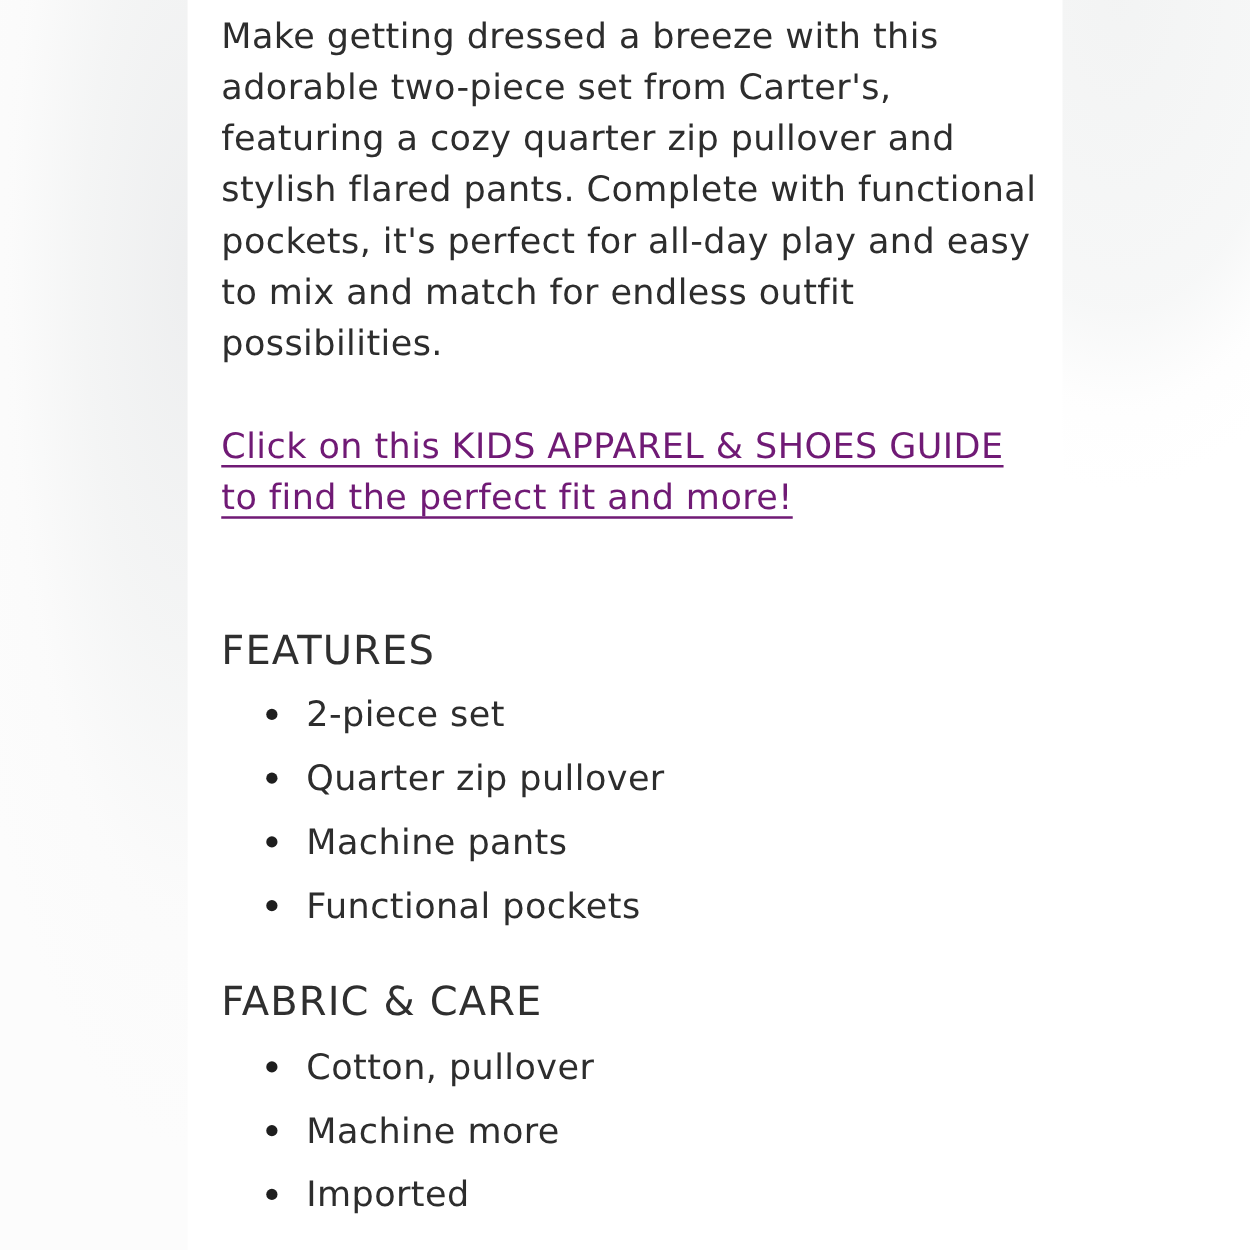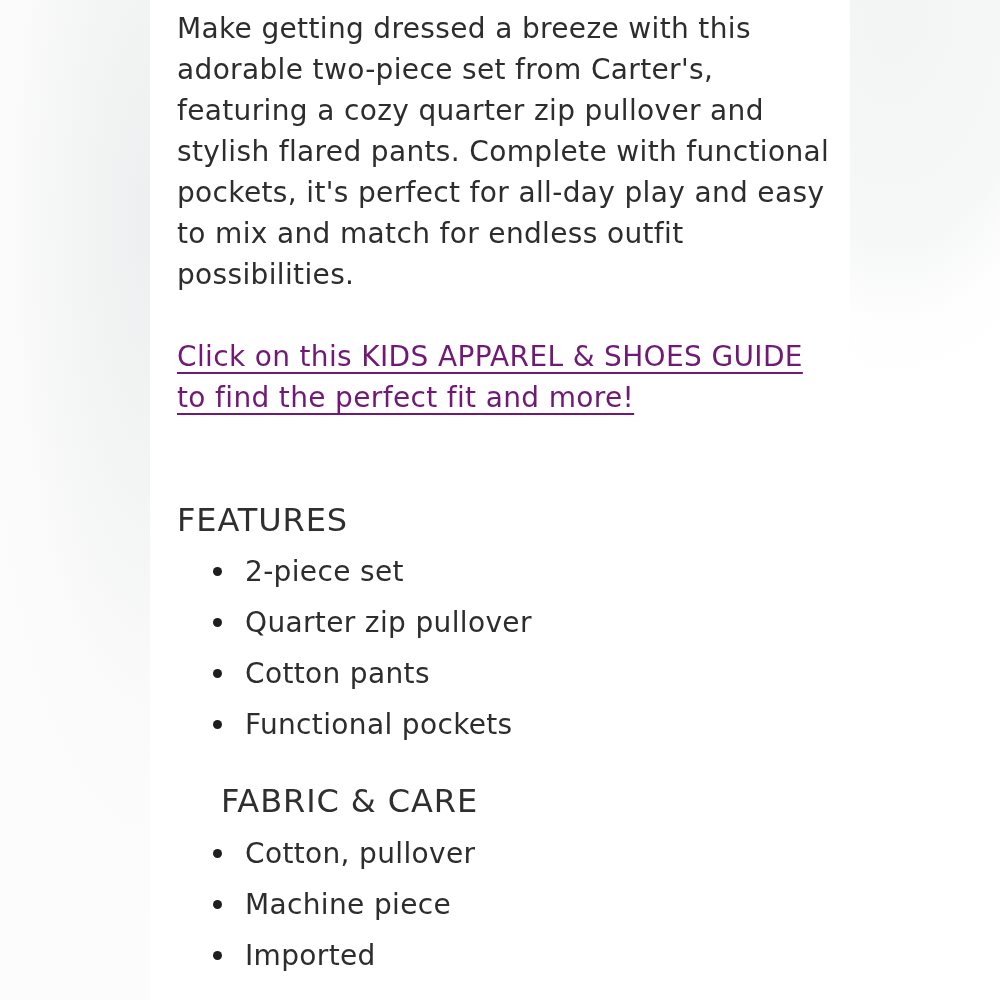--- a/index.html
+++ b/index.html
@@ -54,21 +54,21 @@
   }
   .section-title {
     margin: 0;
     font-size: 32px;
     font-weight: 400;
     line-height: 41px;
     letter-spacing: 0.9px;
     color: #2f2f2f;
   }
   .section-title.features { margin-top: 82px; }
-  .section-title.fabric { margin-top: 31px; margin-left: 44px; }
+  .section-title.fabric { margin-top: 31px; }
   ul.bullet-list {
     list-style: none;
     margin: 5px 0 0 0;
     padding: 0 0 0 68px;
   }
   ul.bullet-list.fabric { margin-top: 6px; }
   ul.bullet-list li {
     position: relative;
     line-height: 51px;
   }
@@ -94,25 +94,25 @@
 
   <p class="description">Make getting dressed a breeze with this<br>adorable two-piece set from Carter's,<br>featuring a cozy quarter zip pullover and<br>stylish flared pants. Complete with functional<br>pockets, it's perfect for all-day play and easy<br>to mix and match for endless outfit<br>possibilities.</p>
 
   <a class="guide-link">Click on this KIDS APPAREL &amp; SHOES GUIDE<br>to find the perfect fit and more!</a>
 
   <h2 class="section-title features">FEATURES</h2>
 
   <ul class="bullet-list features">
       <li>2-piece set</li>
       <li>Quarter zip pullover</li>
-      <li>Cotton pants</li>
+      <li>Machine pants</li>
       <li>Functional pockets</li>
     </ul>
 
   <h2 class="section-title fabric">FABRIC &amp; CARE</h2>
 
   <ul class="bullet-list fabric">
       <li>Cotton, pullover</li>
-      <li>Machine piece</li>
+      <li>Machine more</li>
       <li>Imported</li>
     </ul>
 
 </div>
 
 </body></html>

